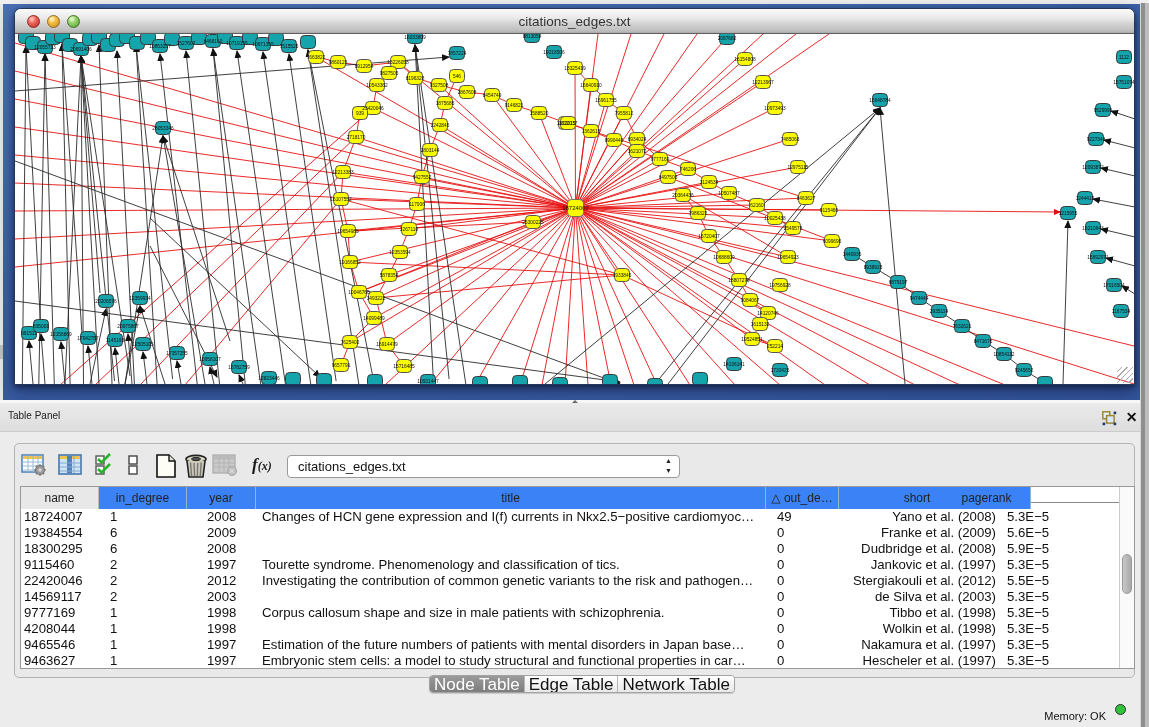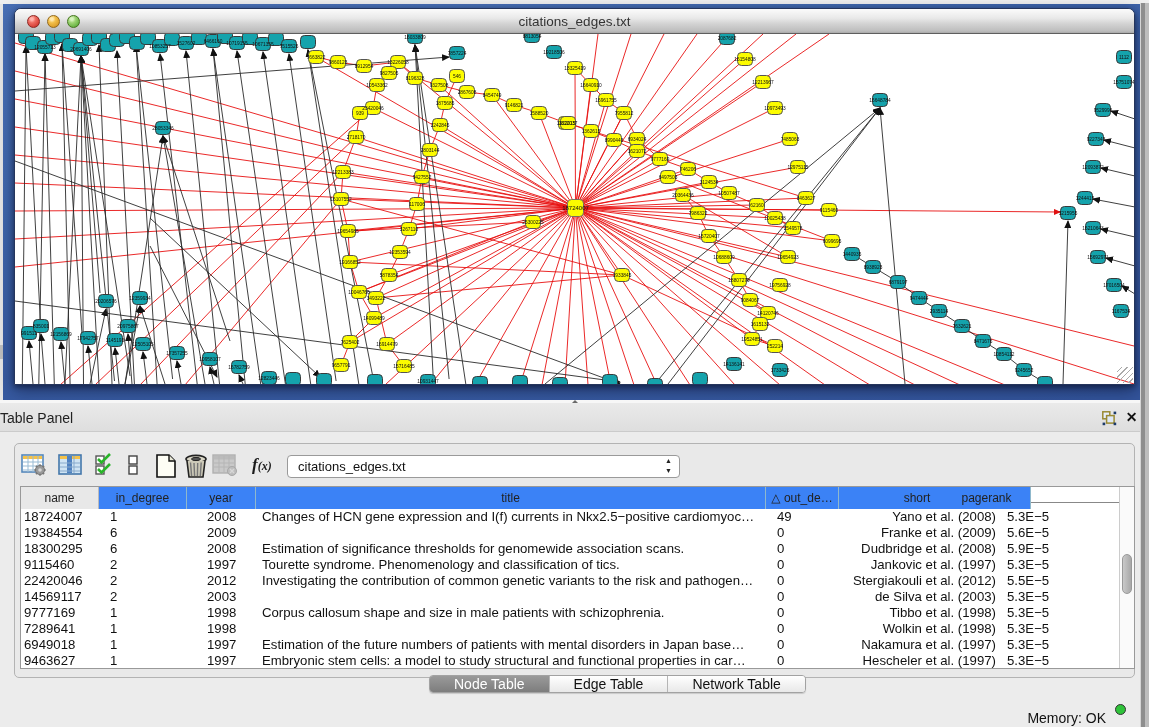--- a/index.html
+++ b/index.html
@@ -17,45 +17,45 @@
 #orb1{left:12px;background:radial-gradient(circle at 35% 28%,#ffb3ad 0 12%,#ee6d63 35%,#d8453c 70%,#99201c);border:1px solid #8e2723}
 #orb2{left:32px;background:radial-gradient(circle at 35% 28%,#ffe9b0 0 12%,#f2c04b 35%,#e0a32e 70%,#9a6a14);border:1px solid #93691c}
 #orb3{left:52px;background:radial-gradient(circle at 35% 28%,#d8f4c0 0 12%,#9ed374 35%,#6fb84a 70%,#3f7d22);border:1px solid #45751f}
 #canvas{position:absolute;left:0;top:25px;width:1119px;height:350px;background:#fff;overflow:hidden}
 #grip{position:absolute;right:1px;bottom:1px;width:16px;height:16px;
  background:repeating-linear-gradient(135deg,transparent 0 3px,#aaa 3px 4px);}
 #panelzone{position:absolute;left:0;top:400px;width:1142px;height:327px;background:#ececec}
 #divider{position:absolute;left:0;top:0;width:100%;height:3px;background:#f7f7f7}
 #divider .hd{position:absolute;left:571px;top:0px;width:0;height:0;border-left:4.5px solid transparent;border-right:4.5px solid transparent;border-bottom:4px solid #6a6a6a}
 #tpbar{position:absolute;left:0;top:3px;width:100%;height:29px;background:linear-gradient(#eaeaea,#dedede);border-bottom:1px solid #cbcbcb}
-#tpbar .lbl{position:absolute;left:0;top:7px;font-size:14px;color:#222}
+#tpbar .lbl{position:absolute;left:8px;top:7px;font-size:10px;color:#222}
 #floatico{position:absolute;left:1102px;top:8px;width:15px;height:15px}
 #closeico{position:absolute;left:1124px;top:7px;width:15px;height:15px;font-size:14px;font-weight:bold;color:#111;line-height:15px;text-align:center}
 #panelbox{position:absolute;left:14px;top:43px;width:1121px;height:235px;background:#e9e9e9;border:1px solid #b3b3b3;border-radius:5px}
 #toolbar{position:absolute;left:0;top:5px;width:100%;height:30px}
 #combo{position:absolute;left:272px;top:6px;width:393px;height:23px;background:#fff;border:1px solid #9a9a9a;border-radius:4px;font-size:13px;color:#111;line-height:21px;padding-left:10px}
 #combo .arr{position:absolute;right:7px;top:0;height:100%;font-size:7px;color:#222;line-height:10px;text-align:center}
 #tablewrap{position:absolute;left:5px;top:42px;width:1115px;height:183px;background:#fff;border:1px solid #999}
 #thead{position:absolute;left:0;top:0;width:1098px;height:16px;background:#fff;border-bottom:1px solid #888}
 .th{position:absolute;top:0;height:22px;background:#3b82f6;border-right:1px solid #8fb8cc;font-size:12px;color:#222;text-align:center;line-height:22px}
 #th1{left:0;width:78px;background:#e8e8e8;border-right:1px solid #bbb}
 #th2{left:78px;width:88px}#th3{left:166px;width:69px}#th4{left:235px;width:510px}
 #th5{left:745px;width:73px}#th6{left:818px;width:157px}#th7{left:922px;width:88px}
 #tbody{position:absolute;left:0;top:22px;width:1098px;height:160px;font-size:13.2px;color:#111}
 .tr{position:relative;height:16px;line-height:16px;white-space:nowrap}
 .c{position:absolute;top:0;height:16px;overflow:hidden}
 .c1{left:3px;width:75px}.c2{left:89px;width:76px}.c3{left:186px;width:49px}
 .c4{left:241px;width:502px}.c5{left:756px;width:60px}.c6{left:818px;width:157px;text-align:right}.c7{left:986px;width:77px}
 #vscroll{position:absolute;right:0px;top:0px;width:15px;height:181px;background:#fafafa;border-left:1px solid #ccc}
 #vthumb{position:absolute;left:2px;top:67px;width:10px;height:40px;background:linear-gradient(90deg,#c9c9c9,#a8a8a8);border-radius:6px;border:1px solid #999}
 #tabs{position:absolute;left:429px;top:275px;z-index:5;height:18px;display:flex;border:1px solid #a2a2a2;border-radius:4px;overflow:hidden;box-shadow:0 1px 1px rgba(0,0,0,.15)}
-.tab{height:100%;font-size:14px;line-height:17px;padding:0 24px;background:linear-gradient(#fff,#e8e8e8);color:#111}
+.tab{height:100%;font-size:17px;line-height:17px;padding:0 4px;background:linear-gradient(#fff,#e8e8e8);color:#111}
 .tab.sel{background:linear-gradient(#9a9a9a,#7d7d7d);color:#fff}
 .tab+.tab{border-left:1px solid #b5b5b5}
-#memory{position:absolute;right:36px;top:310px;font-size:14px;color:#111}
+#memory{position:absolute;right:36px;top:310px;font-size:11px;color:#111}
 #memdot{position:absolute;right:16px;top:304px;width:11px;height:11px;border-radius:50%;background:#2fc33a;border:1px solid #333}
 .ico{position:absolute;top:4px}
 </style></head><body>
 <div id="desk"></div>
 <div id="topstrip"></div>
 <div id="leftstrip">
     <div style="position:absolute;left:0;top:341px;width:3px;height:14px;background:#bfbfbf"></div>
   </div>
 <div id="win">
   <div id="titlebar">
@@ -674,21 +674,20 @@
             <div class="c c2">6</div>
             <div class="c c3">2009</div>
             <div class="c c5">0</div>
             <div class="c c6">Franke et al. (2009)</div>
             <div class="c c7">5.6E−5</div>
           </div>
 <div class="tr">
             <div class="c c1">18300295</div>
             <div class="c c2">6</div>
             <div class="c c3">2008</div>
-            <div class="c c4">Estimation of significance thresholds for genomewide association scans.</div>
             <div class="c c5">0</div>
             <div class="c c6">Dudbridge et al. (2008)</div>
             <div class="c c7">5.9E−5</div>
           </div>
 <div class="tr">
             <div class="c c1">9115460</div>
             <div class="c c2">2</div>
             <div class="c c3">1997</div>
             <div class="c c4">Tourette syndrome. Phenomenology and classification of tics.</div>
             <div class="c c5">0</div>
@@ -715,29 +714,29 @@
 <div class="tr">
             <div class="c c1">9777169</div>
             <div class="c c2">1</div>
             <div class="c c3">1998</div>
             <div class="c c4">Corpus callosum shape and size in male patients with schizophrenia.</div>
             <div class="c c5">0</div>
             <div class="c c6">Tibbo et al. (1998)</div>
             <div class="c c7">5.3E−5</div>
           </div>
 <div class="tr">
-            <div class="c c1">7289641</div>
+            <div class="c c1">4208044</div>
             <div class="c c2">1</div>
             <div class="c c3">1998</div>
             <div class="c c5">0</div>
             <div class="c c6">Wolkin et al. (1998)</div>
             <div class="c c7">5.3E−5</div>
           </div>
 <div class="tr">
-            <div class="c c1">6949018</div>
+            <div class="c c1">9465546</div>
             <div class="c c2">1</div>
             <div class="c c3">1997</div>
             <div class="c c4">Estimation of the future numbers of patients with mental disorders in Japan base…</div>
             <div class="c c5">0</div>
             <div class="c c6">Nakamura et al. (1997)</div>
             <div class="c c7">5.3E−5</div>
           </div>
 <div class="tr">
             <div class="c c1">9463627</div>
             <div class="c c2">1</div>

